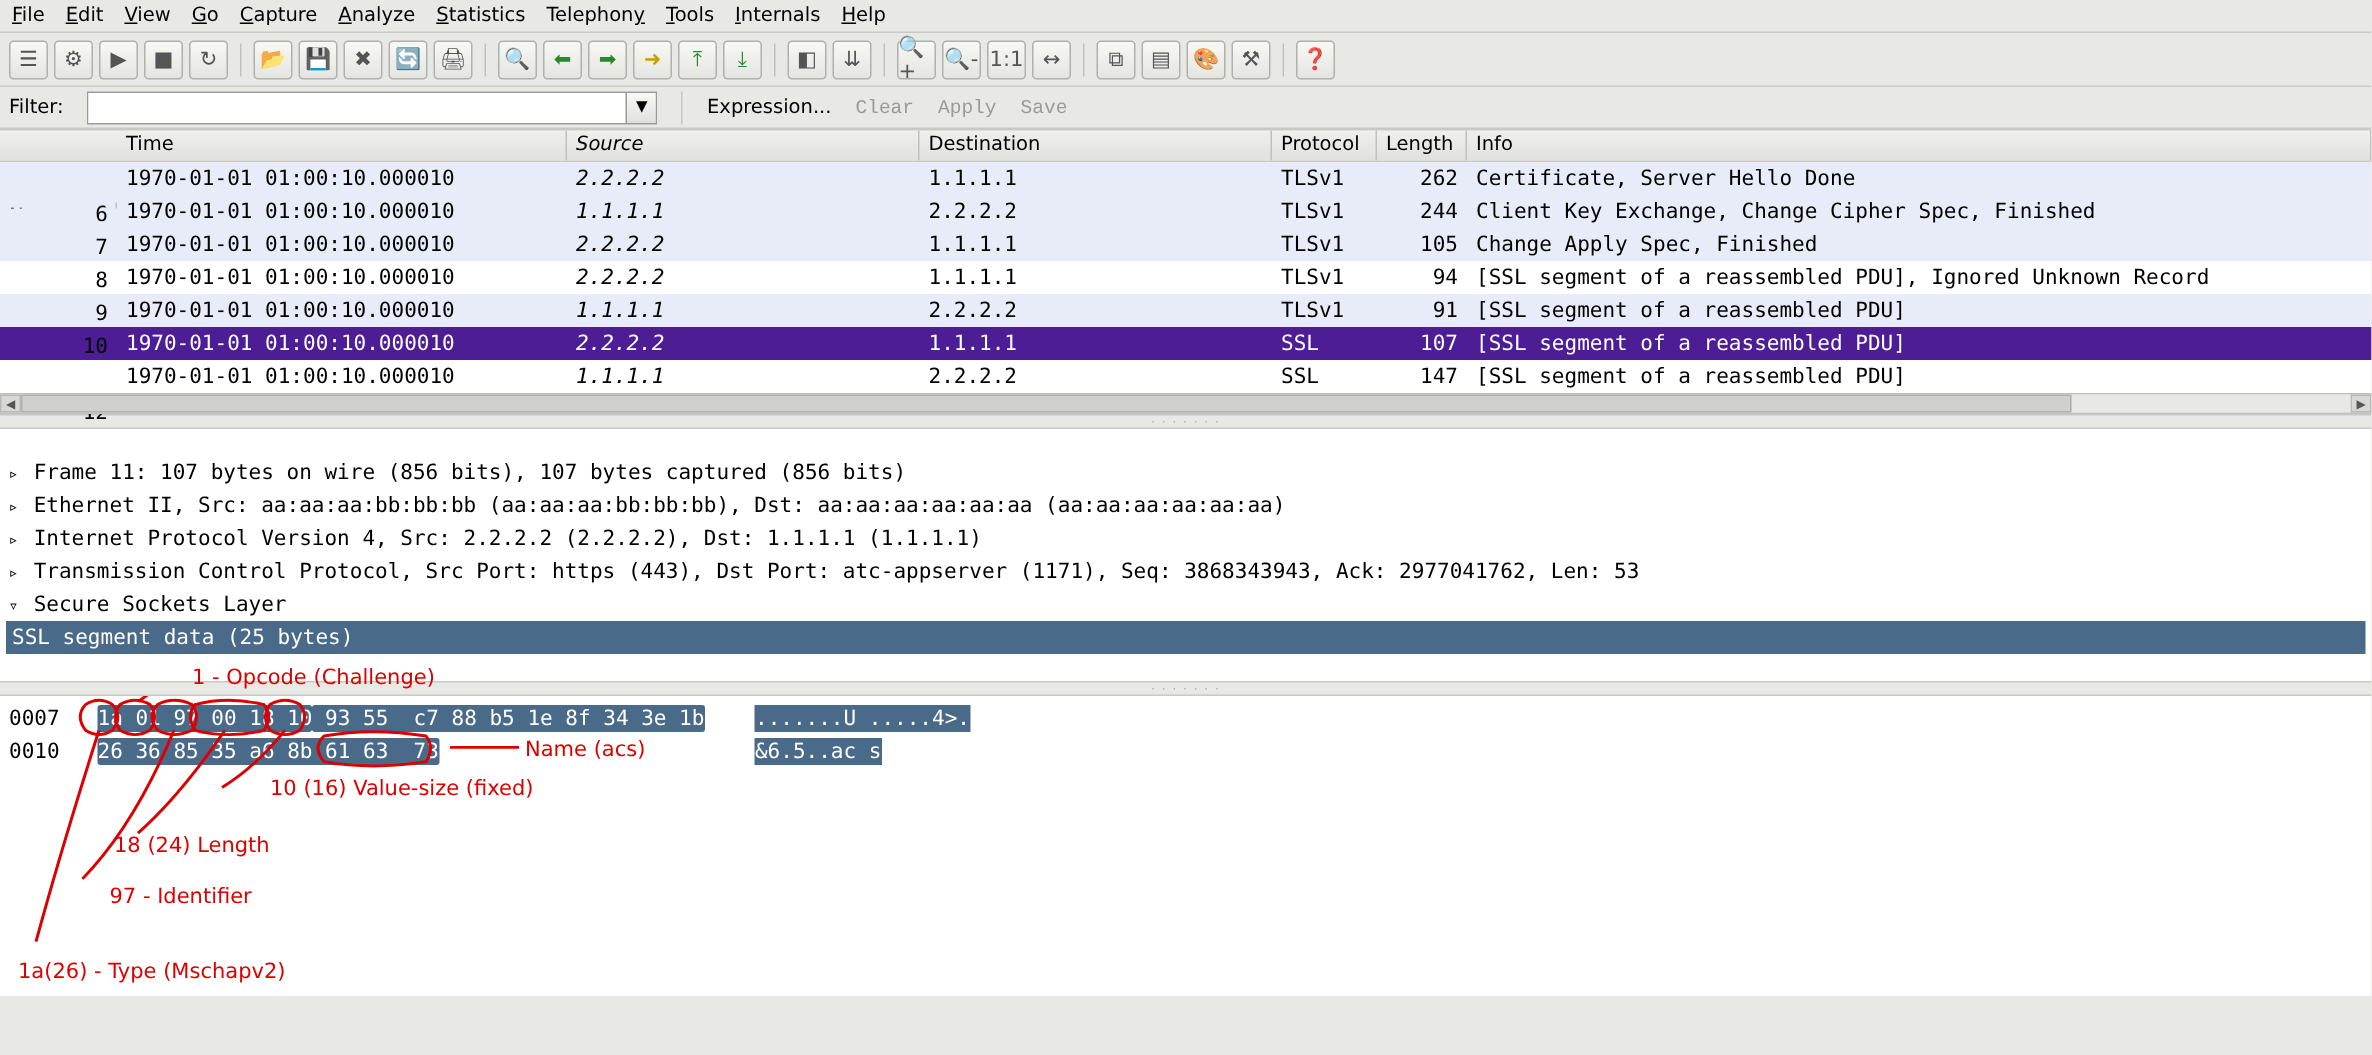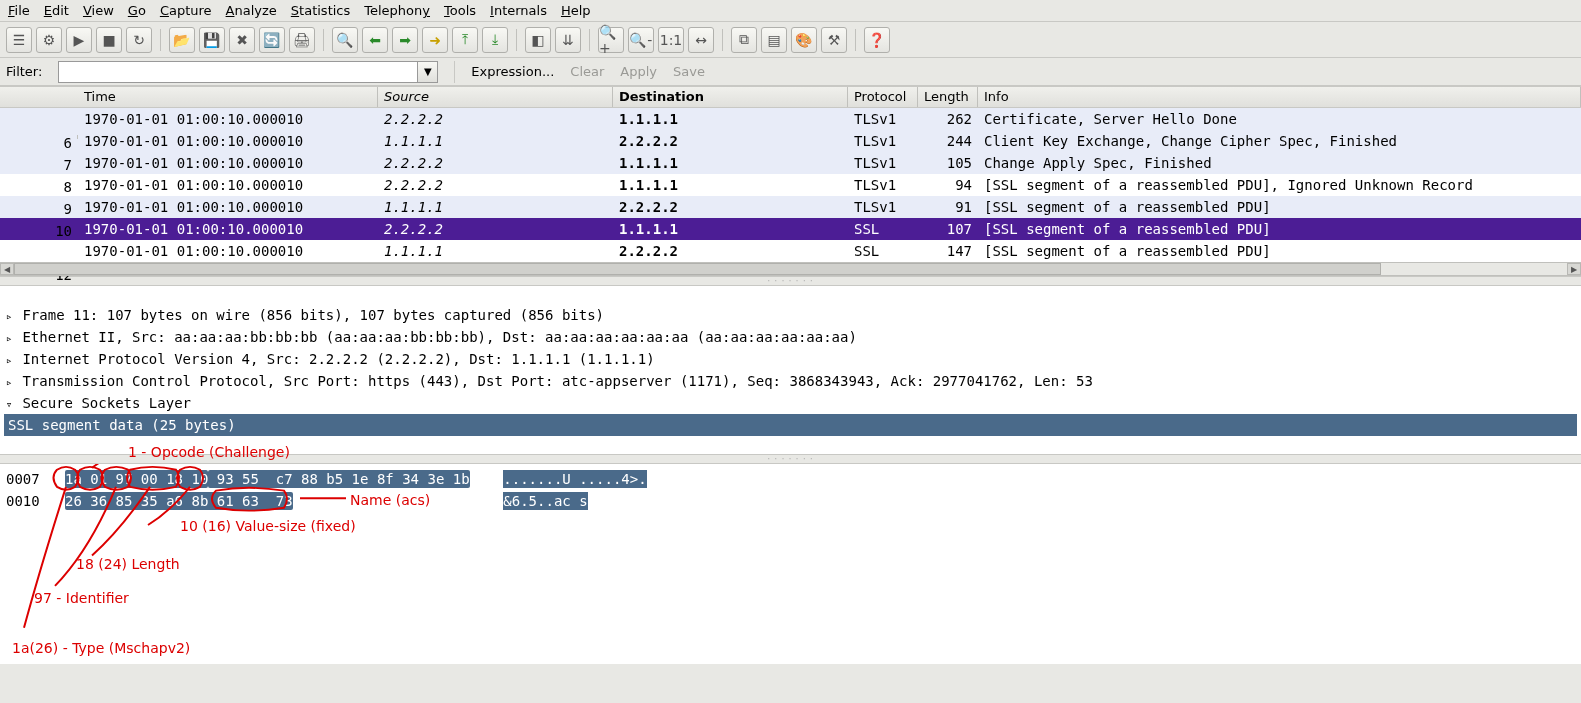--- a/index.html
+++ b/index.html
@@ -70,21 +70,21 @@
   }
   .filter-combo .dd {
     width: 20px; height: 20px;
     border-left: 1px solid #999;
     background: linear-gradient(#f8f8f4,#e0e0dc);
     display: flex; align-items: center; justify-content: center;
     font-size: 10px;
   }
   .filter-vsep { width: 1px; height: 22px; background: #c8c8c4; }
   .flink { color: #000; }
-  .flink.dis { color: #9a9a96; }
+  .flink.dis { color: #9a9a96; font-family: Liberation Mono, monospace; }
   
   .plist {
     position: relative;
     background: #fff;
   }
   .plist-header {
     display: flex;
     height: 22px;
     background: linear-gradient(#f0f0ec,#e0e0dc);
     border-top: 1px solid #c8c8c4;
@@ -93,21 +93,21 @@
   }
   .plist-header .col {
     border-right: 1px solid #c0c0bc;
     padding: 2px 6px;
     overflow: hidden;
     white-space: nowrap;
   }
   .c-no { width: 78px; text-align: left; margin-top: 48px; }
   .c-time { width: 300px; }
   .c-src { width: 235px; font-style: italic; }
-  .c-dst { width: 235px; font-weight: bold; }
+  .c-dst { width: 235px; }
   .c-proto { width: 70px; }
   .c-len { width: 60px; }
   .c-info { flex: 1; }
   .plist-body {
     font-family: "DejaVu Sans Mono","Liberation Mono",monospace;
     font-size: 14px;
   }
   .prow {
     display: flex;
     height: 22px;
@@ -370,16 +370,16 @@
       <path d="M300,36 Q320,36 346,36"></path>
       <path d="M190,24 Q170,50 148,64"></path>
       <path d="M150,24 Q120,70 92,96"></path>
       <path d="M116,24 Q90,90 55,128"></path>
       <path d="M66,24 Q40,110 24,172"></path>
     </svg>
     <div class="anno-text" style="left:128px; top:-20px;">1 - Opcode (Challenge)</div>
     <div class="anno-text" style="left:350px; top:28px;">Name (acs)</div>
     <div class="anno-text" style="left:140px; top:54px;margin-left:40px;">10 (16) Value-size (fixed)</div>
     <div class="anno-text" style="left:76px; top:92px;">18 (24) Length</div>
-    <div class="anno-text" style="left:34px; top:126px;">97 - Identifier</div>
+    <div class="anno-text" style="left:34px; top:126px;padding-left:39px;">97 - Identifier</div>
     <div class="anno-text" style="left:12px; top:176px;">1a(26) - Type (Mschapv2)</div>
   </div>
 </div>
 
 </body></html>

